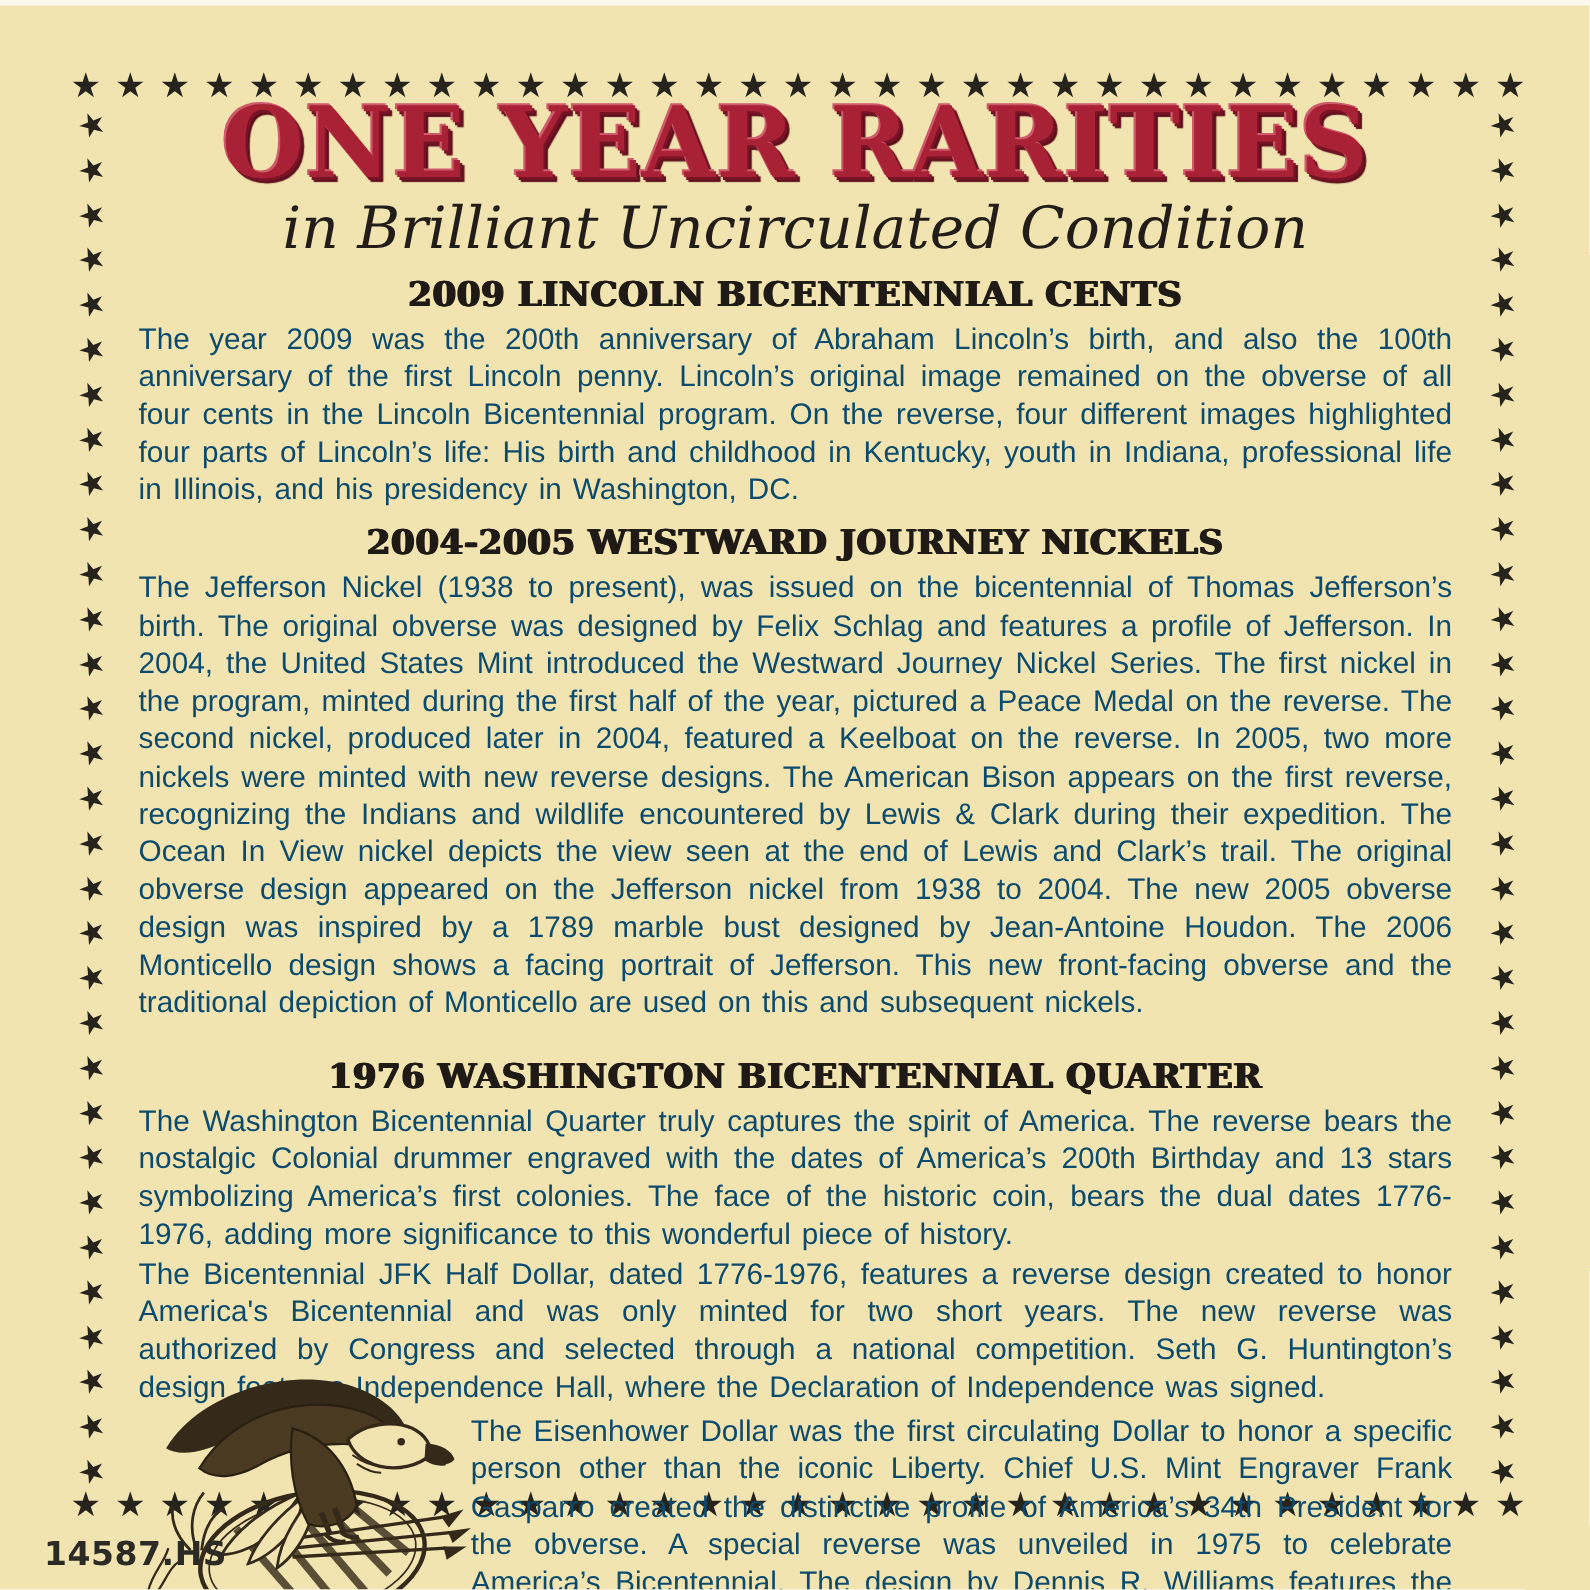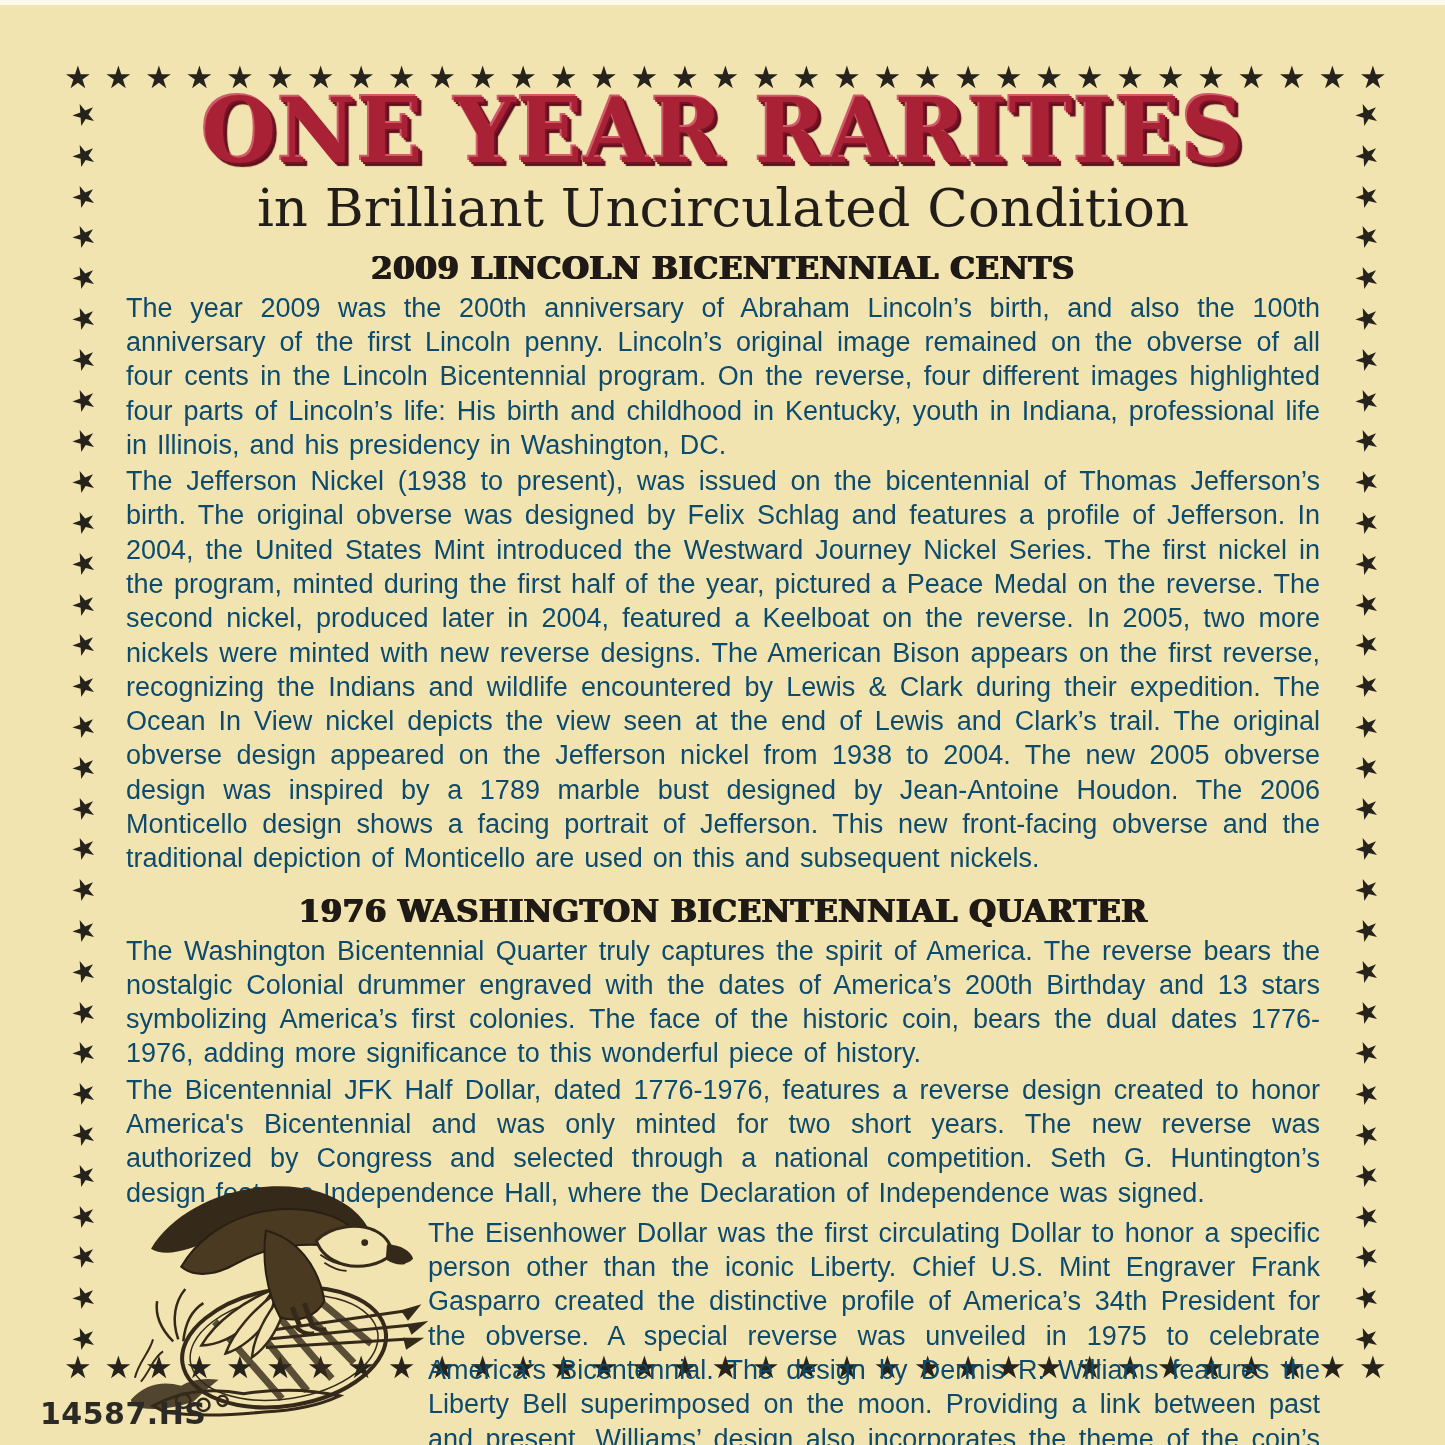--- a/index.html
+++ b/index.html
@@ -35,35 +35,35 @@
   .title{
     margin:0;text-align:center;
     font-family:"DejaVu Serif",serif;font-weight:bold;
     font-size:86px;line-height:1.0;letter-spacing:1px;
     color:#a92134;
     text-shadow:-2px -2px 0 #cf5a6c, 2px 2px 0 #761325, 4px 4px 1px #5c0e1b;
     transform:scaleY(1.04);
   }
   .subtitle{
     margin-top:6px;text-align:center;
-    font-family:"DejaVu Serif",serif;
+    font-family:"DejaVu Serif",serif;font-style:italic;
     font-size:53px;line-height:1.05;color:#221d18;
   }
   h2.heading{
     margin:15px 0 6px 0;text-align:center;
     font-family:"DejaVu Serif",serif;font-weight:bold;
     font-size:31px;line-height:1.1;letter-spacing:0.5px;color:#1f1a15;
     text-shadow:0.9px 0 0 currentColor,-0.9px 0 0 currentColor;
   }
   p.body{
     margin:2px 0 0 0;
     font-size:27px;line-height:1.27;
     text-align:justify;word-spacing:2.5px;color:#0c4a6e;
   }
-  .section-quarter h2.heading{margin-top:18px;}
+  .section-quarter h2.heading{margin-top:33px;}
   .section-jfk h2.heading{margin-top:32px;}
   .section-ike h2.heading{margin-top:20px;margin-left:300px;width:894px;}
   .ike-row{display:flex;align-items:flex-start;margin-top:4px;}
   .eagle{flex:none;width:308px;height:252px;margin-left:-6px;margin-top:-46px;}
   .ike-row p.body{flex:1;}
 
   .divider{
     margin:10px 0 0 300px;width:892px;height:14px;
     display:flex;align-items:center;
   }
@@ -227,20 +227,21 @@
   <div class="content">
     <h1 class="title">ONE YEAR RARITIES</h1>
     <div class="subtitle">in Brilliant Uncirculated Condition</div>
 
     <section class="section-cents">
       <h2 class="heading">2009 LINCOLN BICENTENNIAL CENTS</h2>
       <p class="body">The year 2009 was the 200th anniversary of Abraham Lincoln’s birth, and also the 100th anniversary of the first Lincoln penny. Lincoln’s original image remained on the obverse of all four cents in the Lincoln Bicentennial program. On the reverse, four different images highlighted four parts of Lincoln’s life: His birth and childhood in Kentucky, youth in Indiana, professional life in Illinois, and his presidency in Washington, DC.</p>
     </section>
 
     <section class="section-nickels">
+      <h2 class="heading">2004-2005 WESTWARD JOURNEY NICKELS</h2>
       <p class="body">The Jefferson Nickel (1938 to present), was issued on the bicentennial of Thomas Jefferson’s birth. The original obverse was designed by Felix Schlag and features a profile of Jefferson. In 2004, the United States Mint introduced the Westward Journey Nickel Series. The first nickel in the program, minted during the first half of the year, pictured a Peace Medal on the reverse. The second nickel, produced later in 2004, featured a Keelboat on the reverse. In 2005, two more nickels were minted with new reverse designs. The American Bison appears on the first reverse, recognizing the Indians and wildlife encountered by Lewis &amp; Clark during their expedition. The Ocean In View nickel depicts the view seen at the end of Lewis and Clark’s trail. The original obverse design appeared on the Jefferson nickel from 1938 to 2004. The new 2005 obverse design was inspired by a 1789 marble bust designed by Jean-Antoine Houdon. The 2006 Monticello design shows a facing portrait of Jefferson. This new front-facing obverse and the traditional depiction of Monticello are used on this and subsequent nickels.</p>
     </section>
 
     <section class="section-quarter">
       <h2 class="heading">1976 WASHINGTON BICENTENNIAL QUARTER</h2>
       <p class="body">The Washington Bicentennial Quarter truly captures the spirit of America. The reverse bears the nostalgic Colonial drummer engraved with the dates of America’s 200th Birthday and 13 stars symbolizing America’s first colonies. The face of the historic coin, bears the dual dates 1776-1976, adding more significance to this wonderful piece of history.</p>
     </section>
 
     <section class="section-jfk">
       <p class="body">The Bicentennial JFK Half Dollar, dated 1776-1976, features a reverse design created to honor America's Bicentennial and was only minted for two short years. The new reverse was authorized by Congress and selected through a national competition. Seth G. Huntington’s design features Independence Hall, where the Declaration of Independence was signed.</p>

